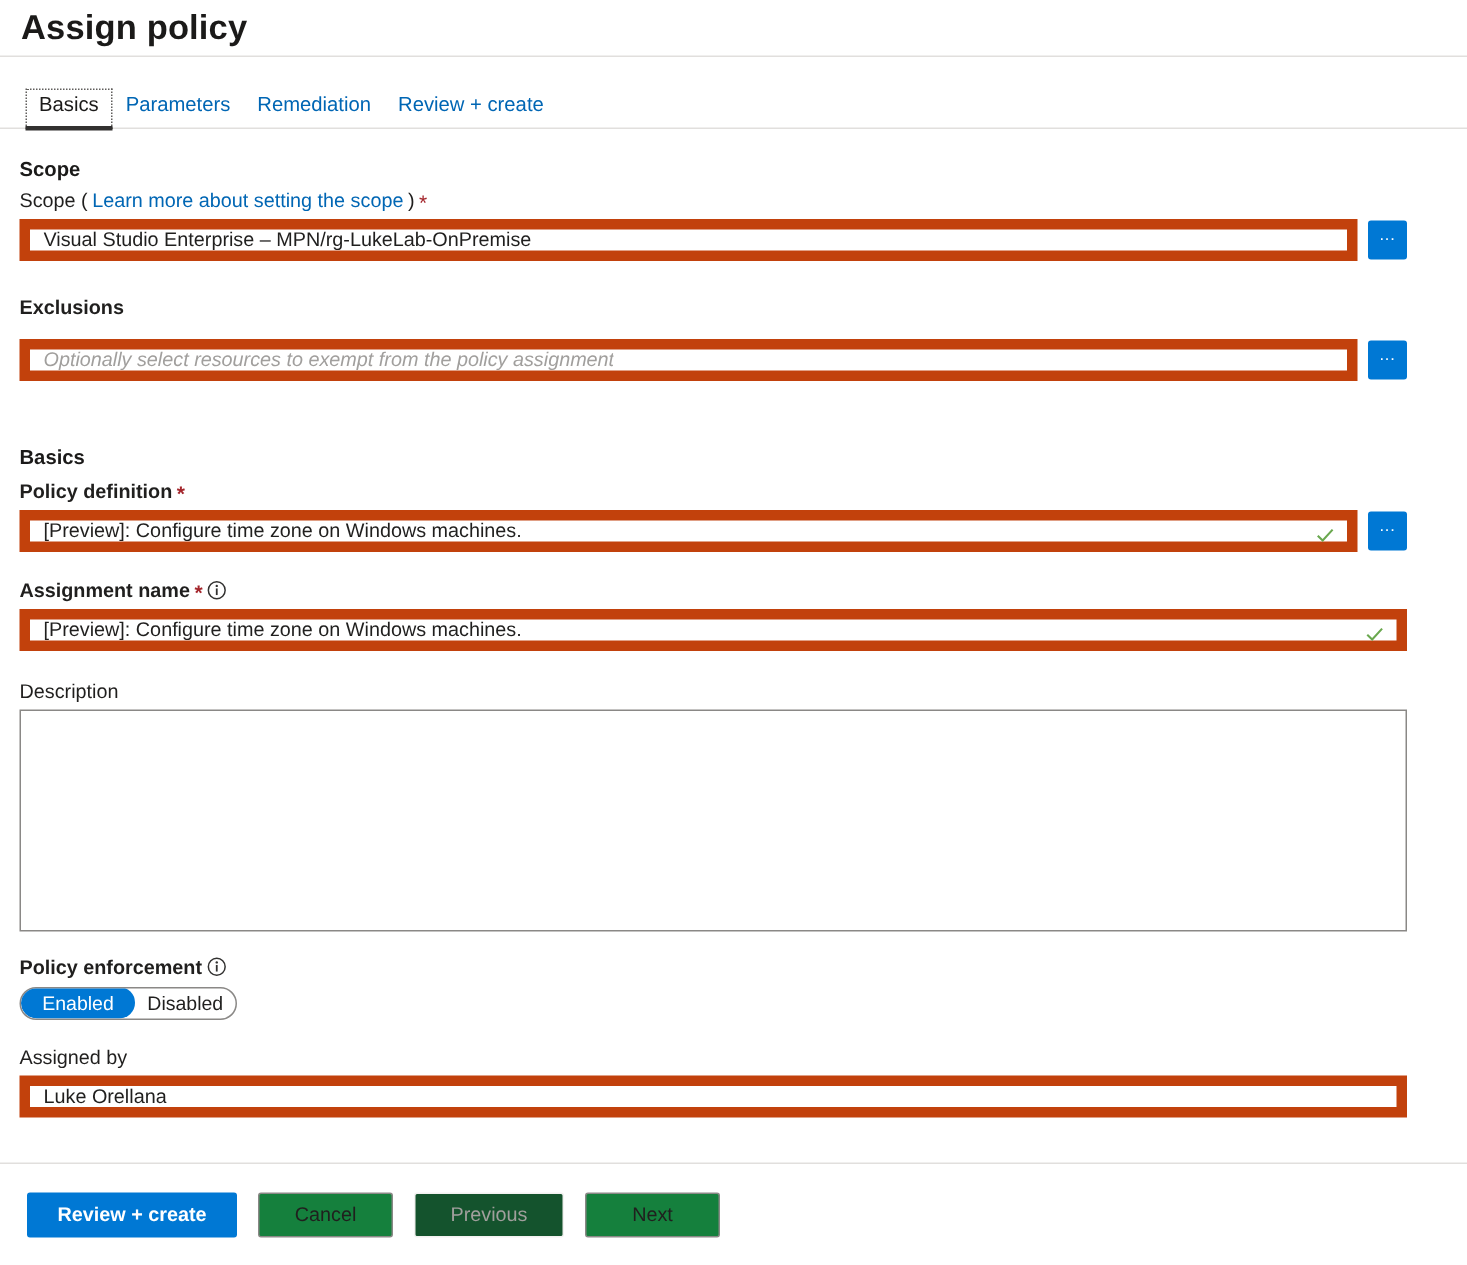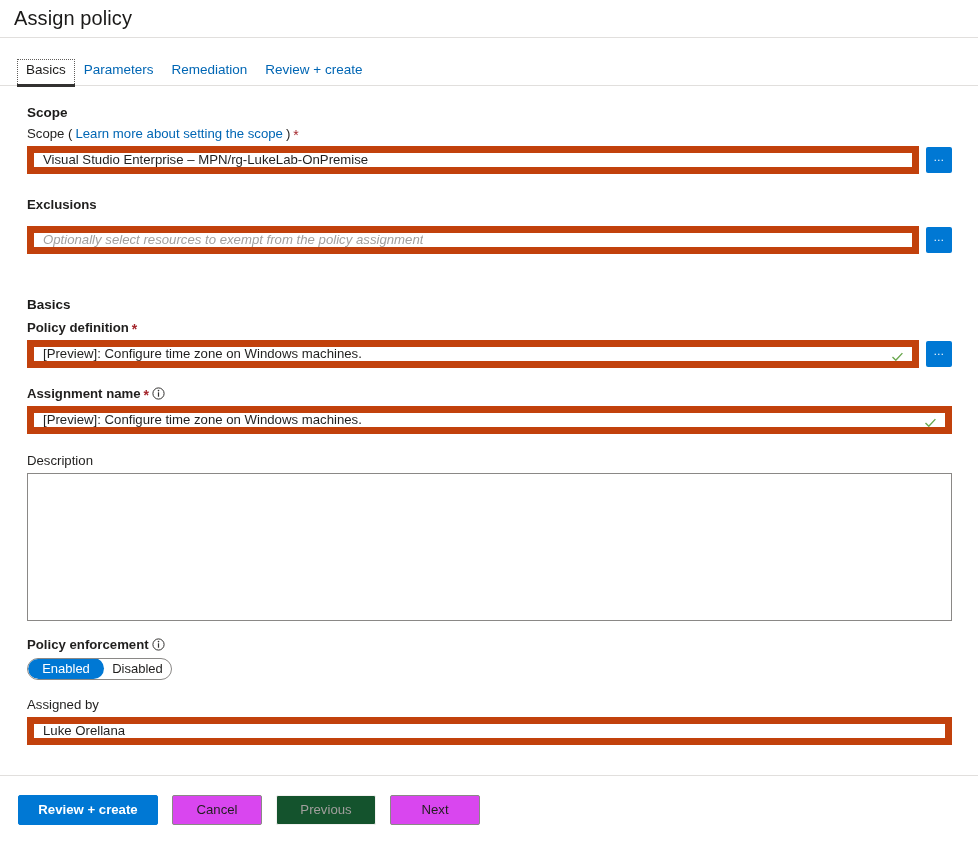--- a/index.html
+++ b/index.html
@@ -19,22 +19,22 @@
   }
 
   
   .header {
     height: 37px;
     padding: 0 0 0 14px;
     display: flex;
     align-items: center;
   }
   .page-title {
-    font-size: 20px;
-    font-weight: normal;
+    font-size: 23px;
+    font-weight: bold;
     color: #1b1a19;
     letter-spacing: .1px;
   }
   .hr-full {
     height: 1px;
     background: #e1dfdd;
     width: 100%;
   }
 
   
@@ -77,21 +77,21 @@
   }
   .tabs-underline {
     height: 1px;
     background: #e1dfdd;
     width: 100%;
     margin-top: -1px;
   }
 
   
   .body {
-    padding: 0 0 0 27px;
+    padding: 0 0 0 13px;
     position: relative;
   }
   .section-head {
     font-size: 13.5px;
     font-weight: bold;
     color: #1b1a19;
     margin: 0;
   }
   .field-label {
     font-size: 13.2px;
@@ -255,21 +255,21 @@
     justify-content: center;
   }
   .btn.primary {
     background: #0078d4;
     border: 1px solid #0078d4;
     color: #fff;
     font-weight: bold;
     width: 140px;
   }
   .btn.secondary {
-    background: #d946ef;
+    background: #15803d;
     border: 1px solid #8a8886;
     color: #201f1e;
     width: 90px;
   }
   .btn.disabled {
     background: #14532d;
     border: 1px solid #f3f2f1;
     color: #a19f9d;
     cursor: default;
     width: 100px;

